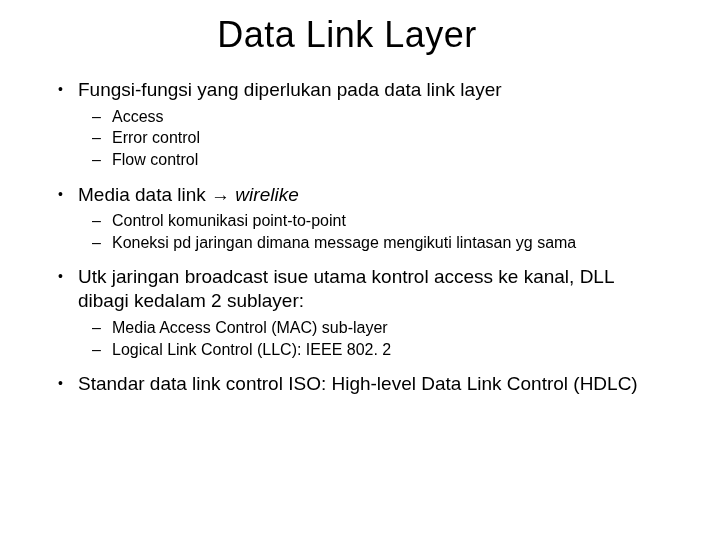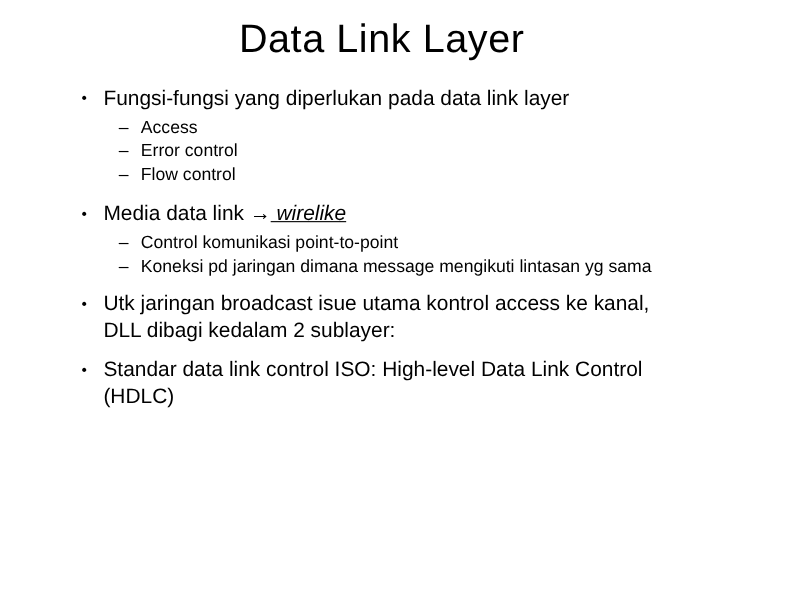--- a/index.html
+++ b/index.html
@@ -19,21 +19,21 @@
   h1.title {
     text-align: center;
     font-size: 36px;
     font-weight: 400;
     margin: 0 0 22px 0;
     letter-spacing: 0.5px;
   }
   ul.level1 {
     list-style: none;
     padding: 0;
-    margin: 16px;
+    margin: 0;
   }
   ul.level1 > li {
     position: relative;
     padding-left: 28px;
     margin-bottom: 12px;
   }
   ul.level1 > li::before {
     content: "•";
     position: absolute;
     left: 8px;
@@ -55,21 +55,21 @@
     padding-left: 34px;
     font-size: 16px;
     line-height: 1.35;
   }
   ul.level2 > li::before {
     content: "–";
     position: absolute;
     left: 14px;
     top: 0;
   }
-  .italic { font-style: italic; text-decoration: underline; }
+  .italic { font-style: italic; }
   .arrow { font-family: Arial, sans-serif; }
 </style>
 </head>
 <body>
 
 <div class="slide">
   <h1 class="title">Data Link Layer</h1>
 
   <ul class="level1">
 
@@ -87,20 +87,24 @@
         <span>Media data link </span><span class="arrow">→</span><span class="italic"> wirelike</span>
       </div>
       <ul class="level2">
         <li>Control komunikasi point-to-point</li>
         <li>Koneksi pd jaringan dimana message mengikuti lintasan yg sama</li>
       </ul>
     </li>
 
     <li>
       <div class="l1-text">Utk jaringan broadcast isue utama kontrol access ke kanal, DLL dibagi kedalam 2 sublayer:</div>
+      <ul class="level2">
+        <li>Media Access Control (MAC) sub-layer</li>
+        <li>Logical Link Control (LLC): IEEE 802. 2</li>
+      </ul>
     </li>
 
     <li>
       <div class="l1-text">Standar data link control ISO: High-level Data Link Control (HDLC)</div>
     </li>
 
   </ul>
 </div>
 
 </body></html>

